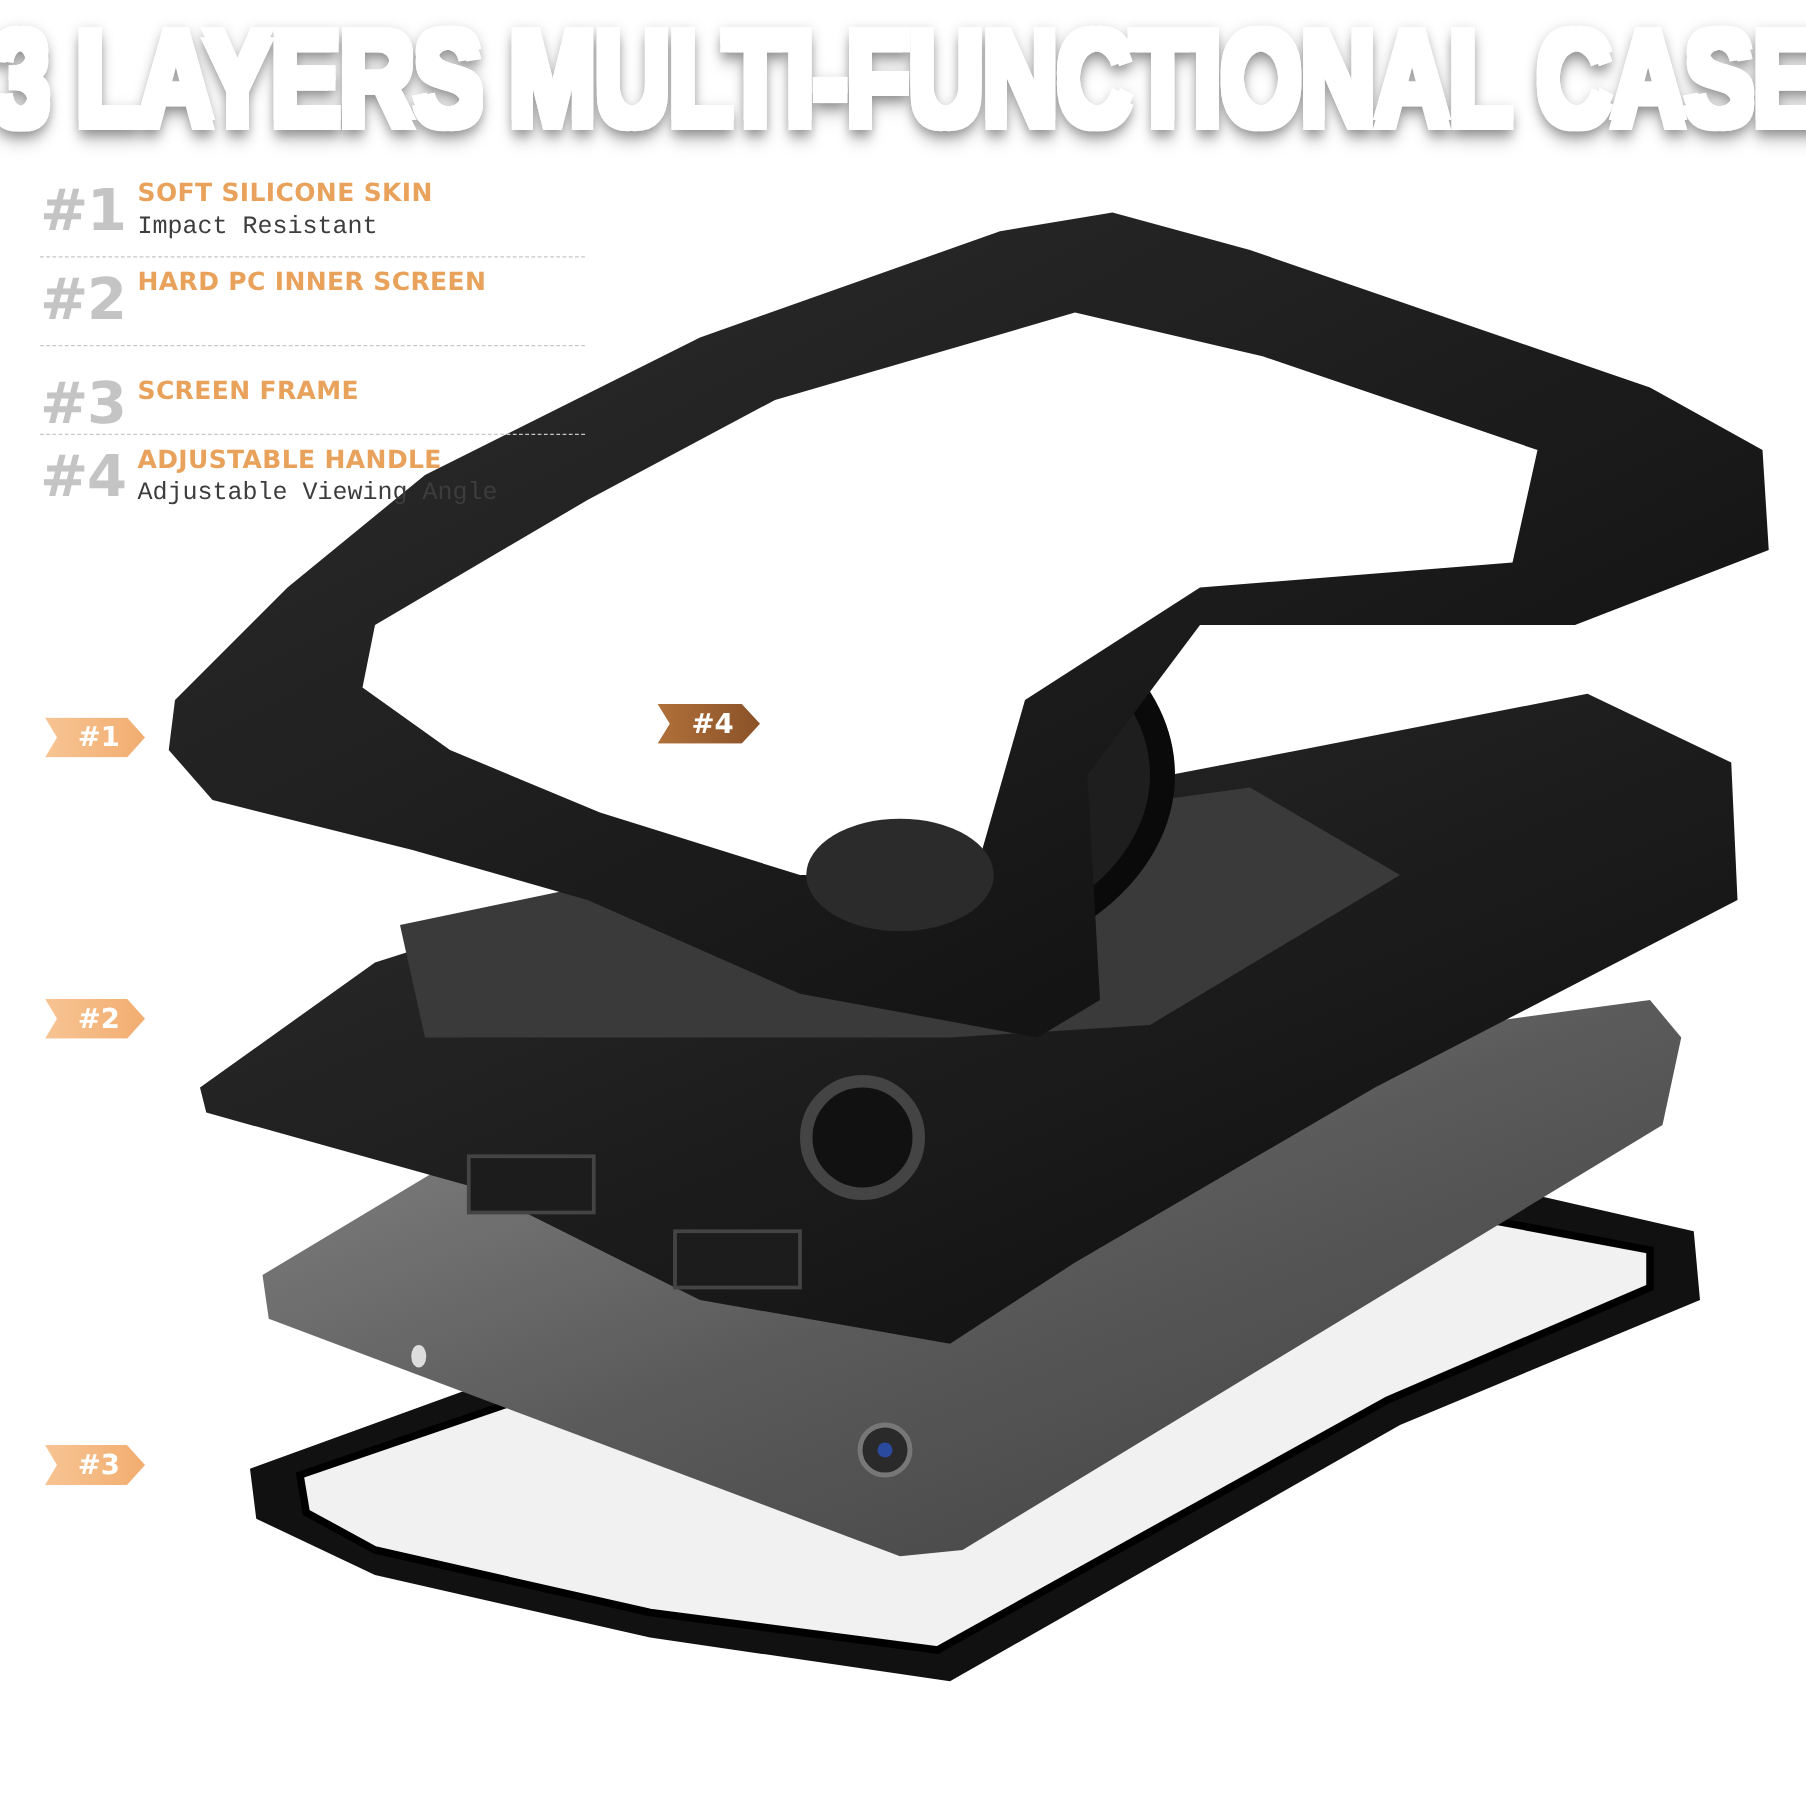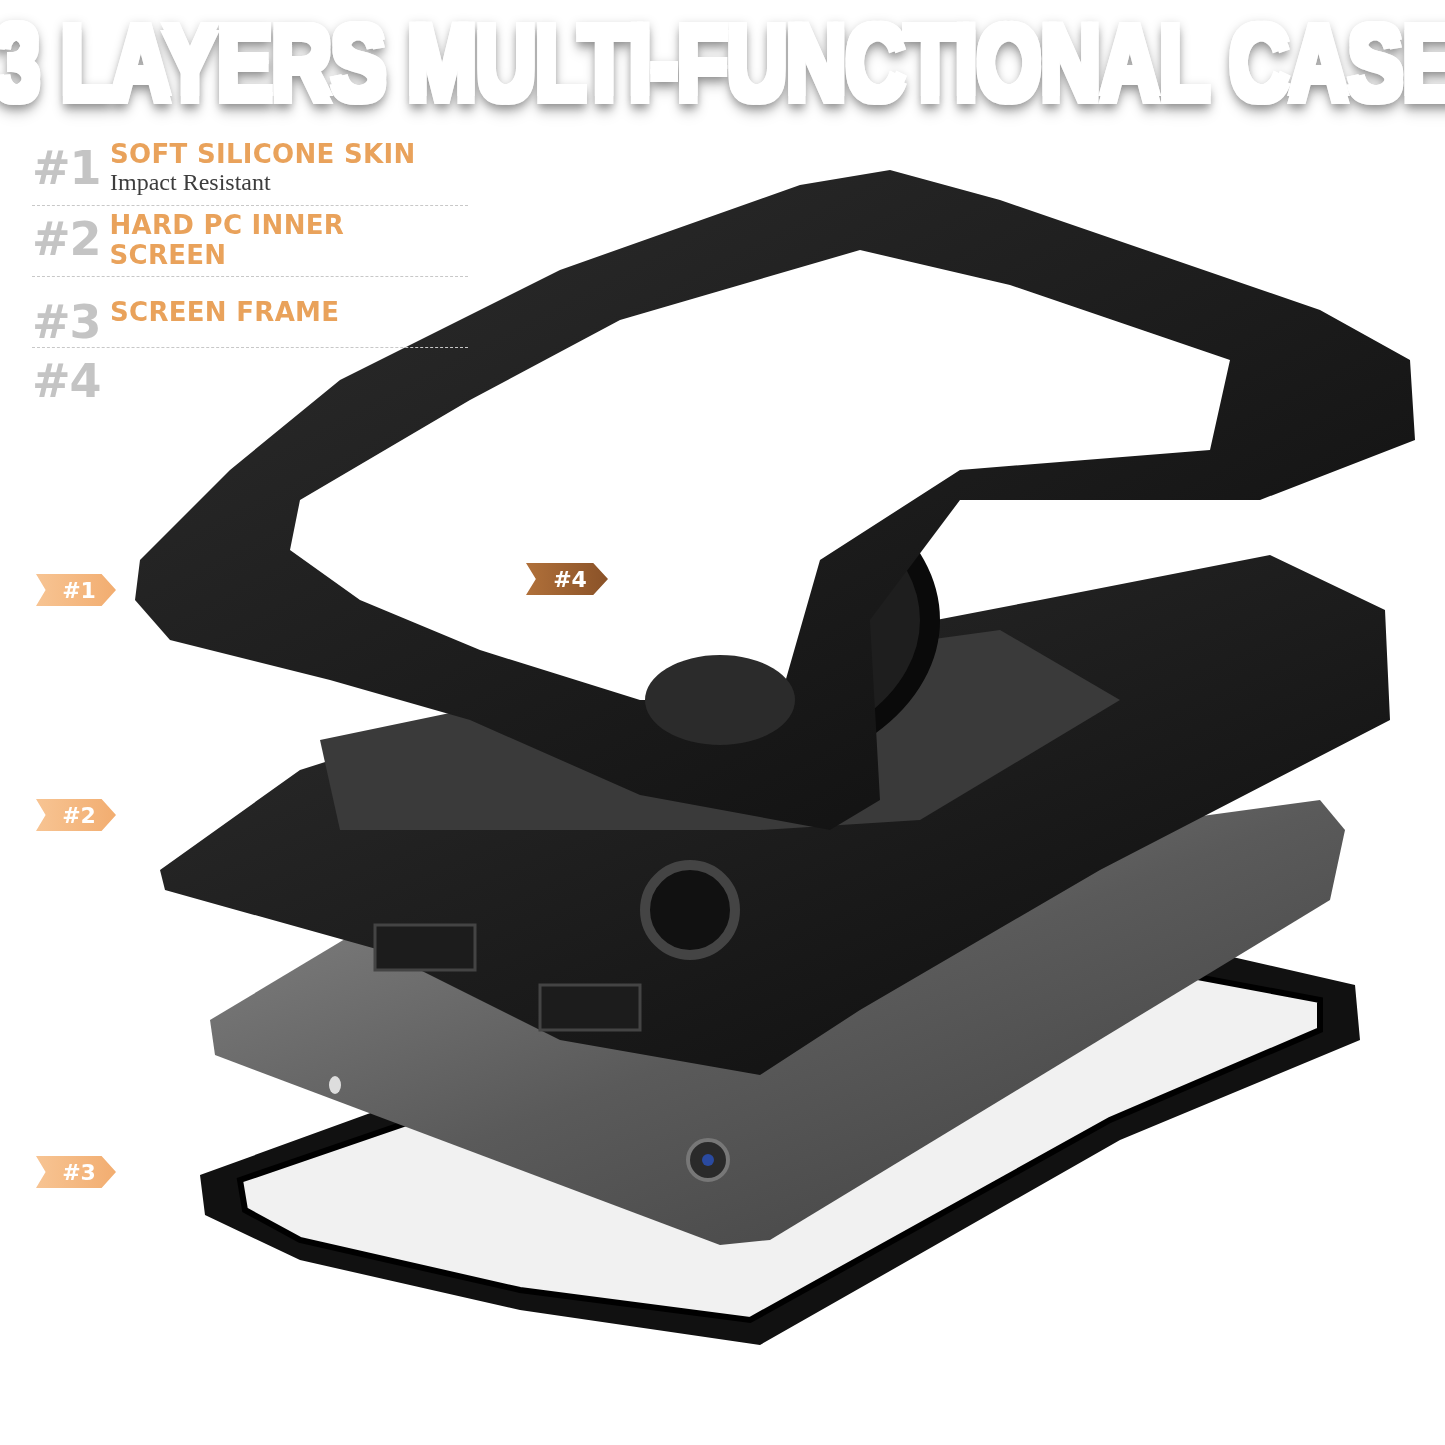--- a/index.html
+++ b/index.html
@@ -32,26 +32,26 @@
   .feature.f2 { height: 70px; }
   .feature.f3 { height: 70px; }
   .feature.f4 { height: 72px; border-bottom: none; }
   .feat-num {
     width: 78px; font-weight: 700; font-size: 46px; color: #c4c4c4;
     font-family: "DejaVu Sans", sans-serif; letter-spacing: -1px;
     line-height: 1; margin-top: 10px;
   }
   .feat-text { display: flex; flex-direction: column; padding-top: 4px; }
   .feat-title {
-    font-weight: 700; font-size: 26px; color: #e9a25b;
+    font-weight: 700; font-size: 20px; color: #e9a25b;
     font-family: "DejaVu Sans", sans-serif; line-height: 30px; letter-spacing: 0.3px;
   }
   .feat-sub {
-    font-size: 24px; color: #3d3d3d; line-height: 26px;
-    font-family: Liberation Serif, serif;
+    font-size: 20px; color: #3d3d3d; line-height: 26px;
+    font-family: Liberation Mono, monospace;
   }
   .f3 .feat-text { padding-top: 20px; }
   .f3 .feat-num { margin-top: 22px; }
   .tag {
     position: absolute; width: 80px; height: 32px;
     display: flex; align-items: center; justify-content: center;
     color: #fff; font-weight: 700; font-size: 22px;
     font-family: "DejaVu Sans", sans-serif;
     clip-path: polygon(0 0, 82% 0, 100% 50%, 82% 100%, 0 100%, 12% 50%);
     background: linear-gradient(90deg, #f7c493, #f2ad70);
@@ -127,20 +127,24 @@
     </div>
   </div>
   <div class="feature f3">
     <div class="feat-num">#3</div>
     <div class="feat-text">
       <div class="feat-title">SCREEN FRAME</div>
     </div>
   </div>
   <div class="feature f4">
     <div class="feat-num">#4</div>
+    <div class="feat-text">
+      <div class="feat-title">ADJUSTABLE HANDLE</div>
+      <div class="feat-sub">Adjustable Viewing Angle</div>
+    </div>
   </div>
 </div>
 
 <div class="tag" style="left:36px; top:574px;">
     <span>#1</span>
   </div>
 <div class="tag" style="left:36px; top:799px;">
     <span>#2</span>
   </div>
 <div class="tag" style="left:36px; top:1156px;">

